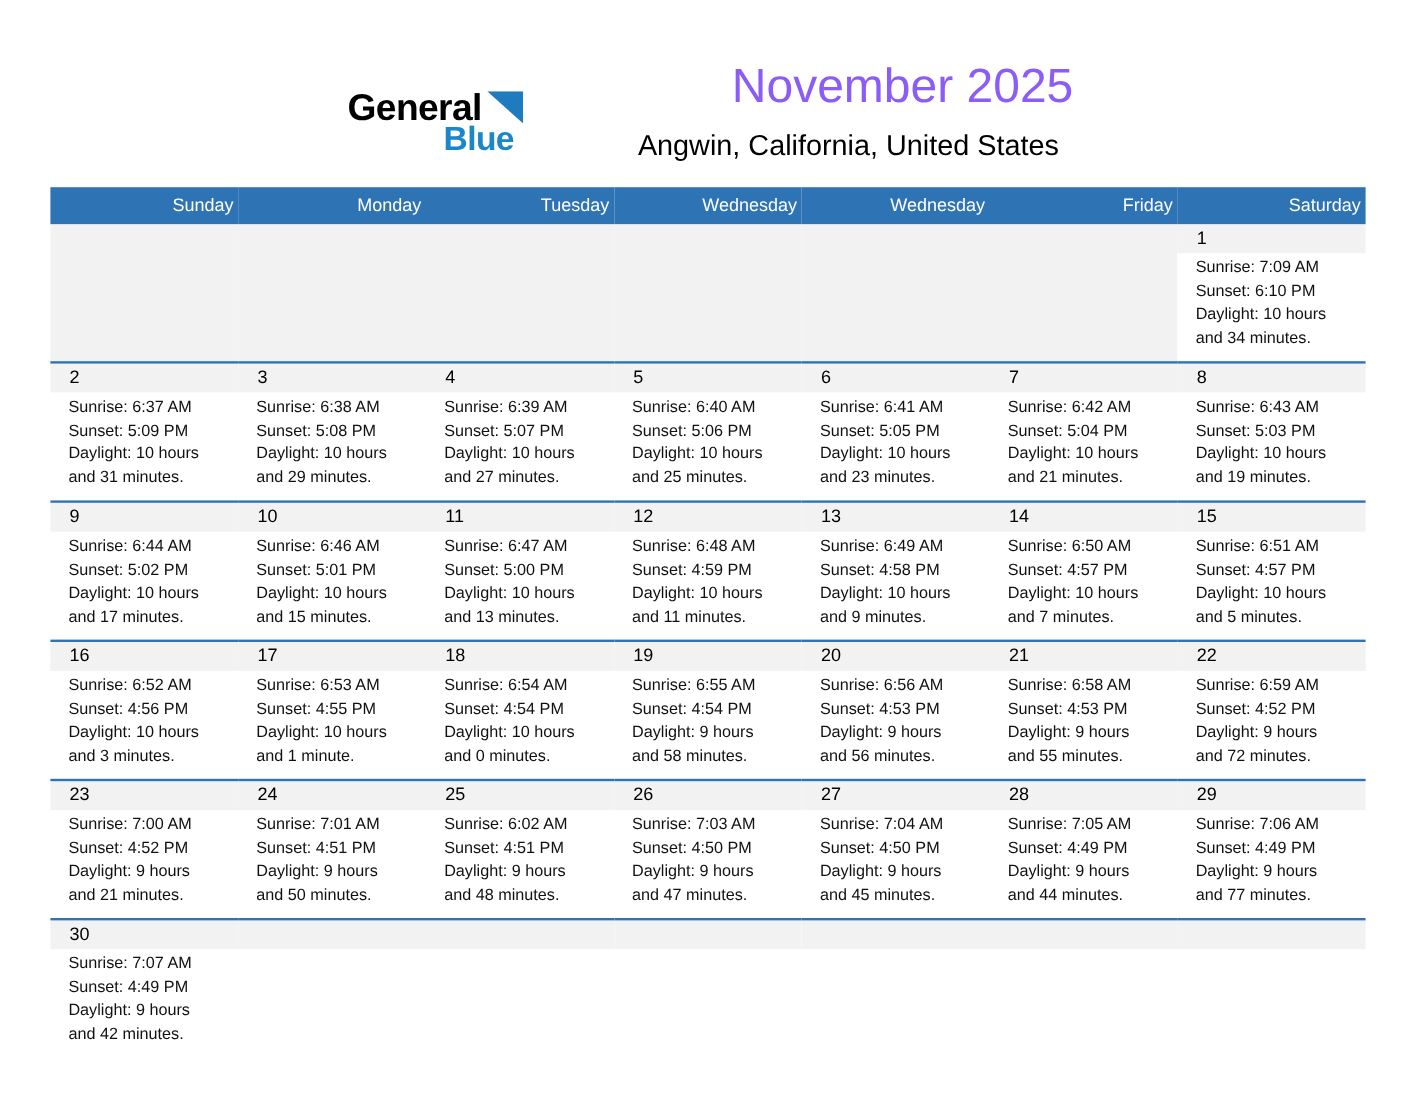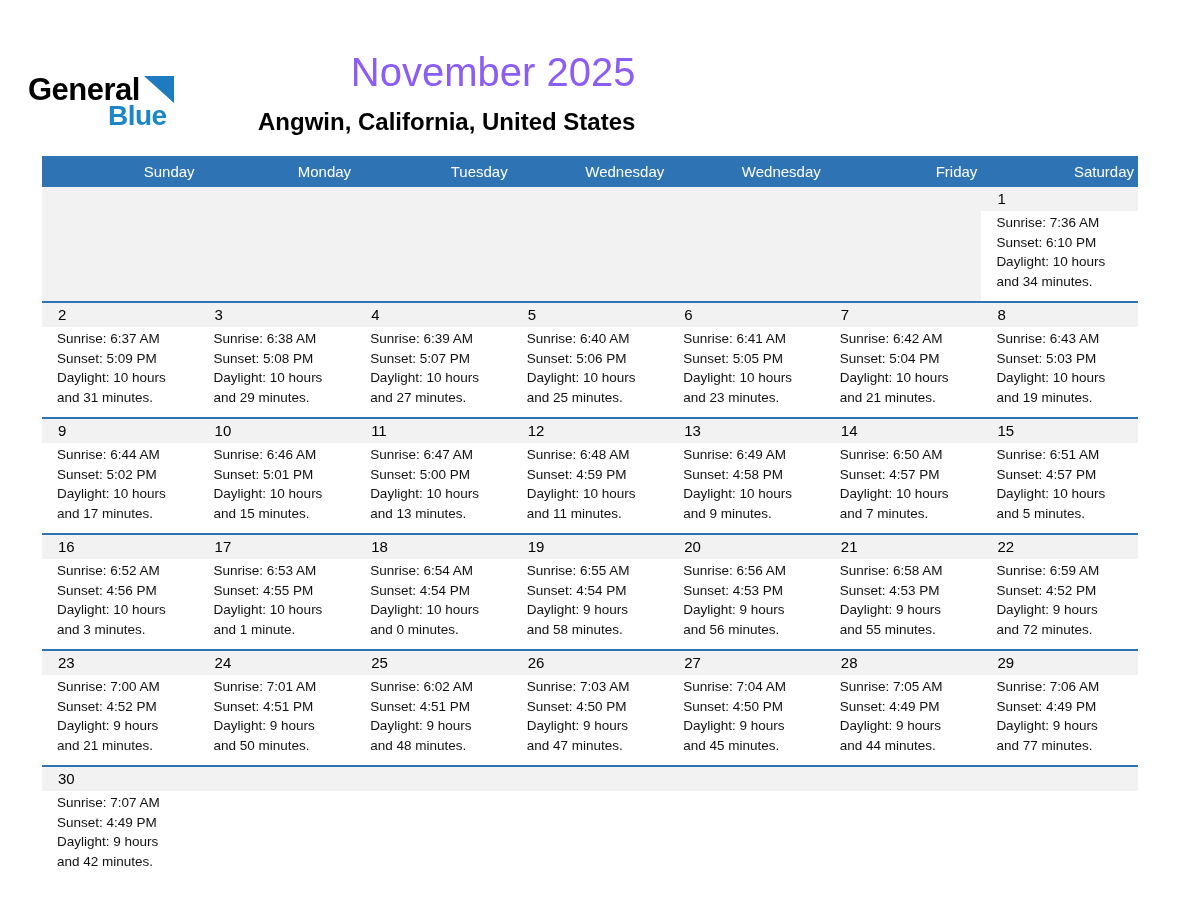--- a/index.html
+++ b/index.html
@@ -12,37 +12,37 @@
   html,body{margin:0;padding:0;background:#fff;}
   body{
     width:1188px;height:918px;
     font-family:"Liberation Sans","DejaVu Sans",sans-serif;
     color:var(--text);
   }
   .page{width:1188px;height:918px;overflow:hidden;}
 
   
   .top{
-    display:flex;justify-content:flex-start;align-items:flex-start;
-    padding:52px 52px 0 28px;height:150px;
+    display:flex;justify-content:center;align-items:flex-start;
+    padding:52px 52px 0 48px;height:150px;
   }
   .logo{position:relative;width:230px;height:64px;margin-top:22px;}
   .logo-general{
     position:absolute;left:0;top:0;
     font-size:31px;font-weight:700;color:#000;letter-spacing:-0.5px;line-height:1;
   }
   .logo-triangle{position:absolute;left:116px;top:2px;width:30px;height:27px;}
   .logo-blue{
     position:absolute;left:80px;top:28px;
     font-size:28px;font-weight:700;letter-spacing:-0.5px;line-height:1;
     color:var(--logo-blue);
   }
   .titles{text-align:right;margin-top:-2px;}
   .month-title{font-size:40px;font-weight:400;color:#8b5cf6;margin:0 0 14px 0;line-height:1.1;}
-  .location{font-size:24px;font-weight:700;color:#000;margin:0;line-height:1.2;}
+  .location{font-size:24px;font-weight:400;color:#000;margin:12px;line-height:1.2;}
 
   
   table.calendar{
     border-collapse:collapse;table-layout:fixed;
     width:1096px;margin:6px 0 0 42px;
   }
   thead th{
     background:var(--accent);color:#fff;
     font-size:15px;font-weight:400;text-align:right;
     padding:7px 4px 7px 17px;height:31px;
@@ -102,21 +102,21 @@
           <td class="empty lead"></td>
           <td class="empty lead"></td>
           <td class="empty lead"></td>
           <td class="empty lead"></td>
           <td class="empty lead"></td>
           <td>
   <div class="day-band">
     <span class="day-num">1</span>
   </div>
   <div class="cell-lines">
-              <div class="cell-line">Sunrise: 7:36 AM</div>
+              <div class="cell-line">Sunrise: 7:09 AM</div>
               <div class="cell-line">Sunset: 6:10 PM</div>
               <div class="cell-line">Daylight: 10 hours</div>
               <div class="cell-line">and 34 minutes.</div>
             </div>
 </td>
         </tr>
         <tr class="week-row">
           <td>
   <div class="day-band">
     <span class="day-num">2</span>

